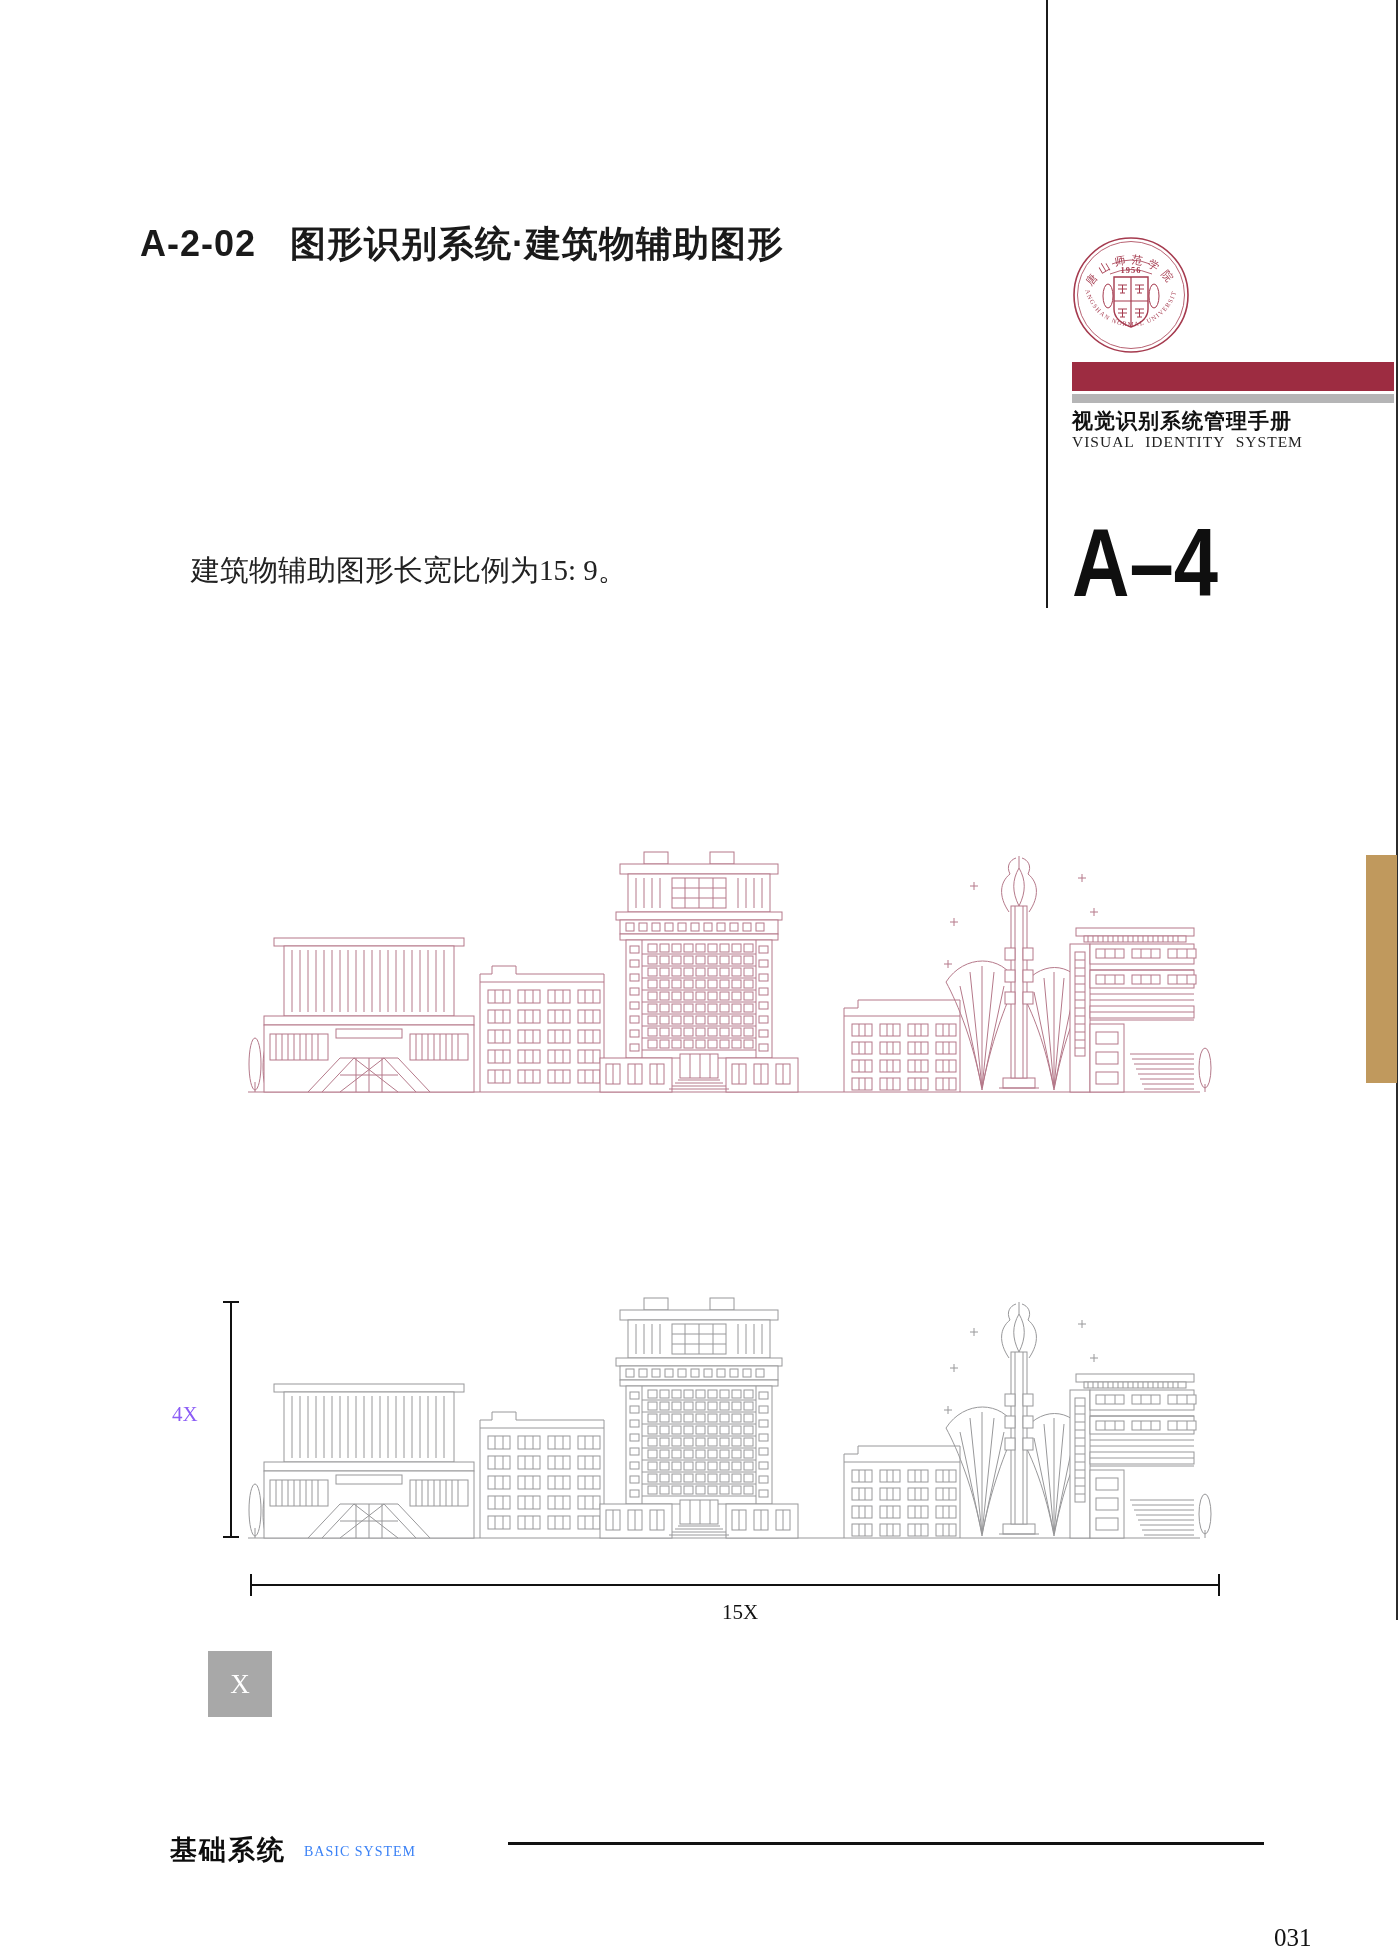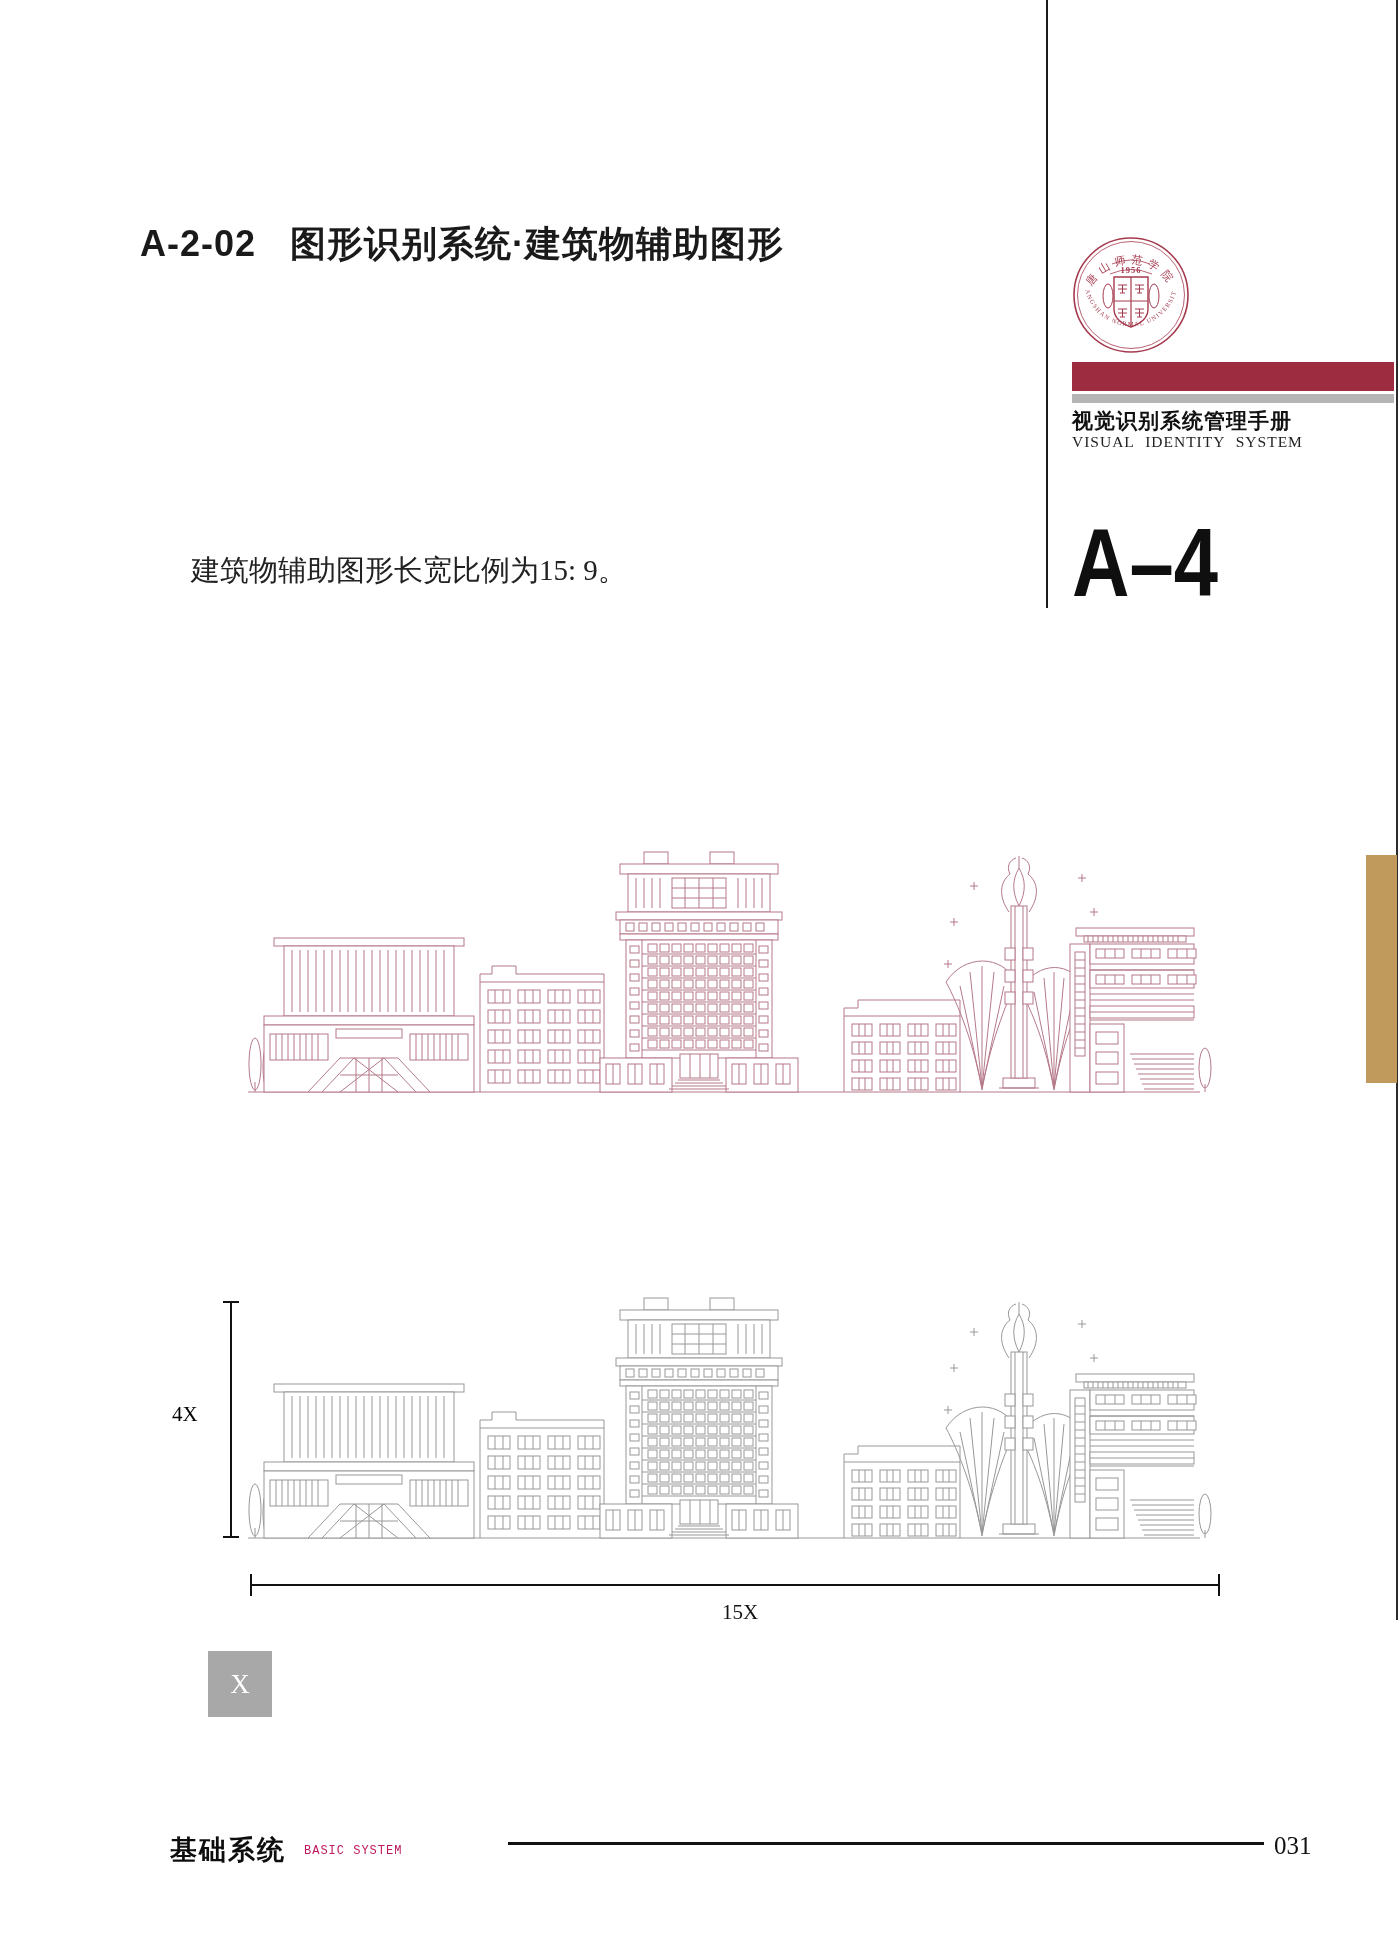--- a/index.html
+++ b/index.html
@@ -36,36 +36,36 @@
   .sky{position:absolute;left:248px;width:967px;height:240px;overflow:visible;}
   .sky.red{top:852px;color:var(--artred,#b5798a);}
   .sky.gray{top:1298px;color:var(--artgray,#98989a);}
   .sky rect{fill:#fff;stroke:currentColor;stroke-width:1;}
   .sky line,.sky path,.sky ellipse{fill:none;stroke:currentColor;stroke-width:1;}
   
   .dim-v{position:absolute;left:223px;top:1301px;width:16px;height:237px;}
   .dim-v .stem{position:absolute;left:7px;top:0;width:2px;height:100%;background:#111;}
   .dim-v .cap{position:absolute;left:0;width:16px;height:2px;background:#111;}
   .dim-v .cap.t{top:0;} .dim-v .cap.b{bottom:0;}
-  .dim-v-label{position:absolute;left:172px;top:1402px;font-family:"Liberation Serif",serif;font-size:21px;color:#000000;}
+  .dim-v-label{position:absolute;left:172px;top:1402px;font-family:"Liberation Serif",serif;font-size:21px;color:#8b5cf6;}
   .dim-h{position:absolute;left:250px;top:1574px;width:970px;height:22px;}
   .dim-h .stem{position:absolute;left:0;top:10px;width:100%;height:2px;background:#111;}
   .dim-h .tick{position:absolute;top:0;width:2px;height:22px;background:#111;}
   .dim-h .tick.l{left:0;} .dim-h .tick.r{right:0;}
   .dim-h-label{position:absolute;left:695px;top:1600px;width:90px;text-align:center;
     font-family:"Liberation Serif",serif;font-size:21px;color:#111;}
   .unit-box{position:absolute;left:208px;top:1651px;width:64px;height:66px;background:var(--unitgray,#a8a8a8);
     display:flex;align-items:center;justify-content:center;}
   .unit-box span{font-family:"Liberation Serif",serif;font-size:27px;color:#fff;}
   
   .footer-cn{position:absolute;left:170px;top:1832px;font-size:27px;font-weight:bold;letter-spacing:2px;color:#0d0d0d;}
-  .footer-en{position:absolute;left:304px;top:1844px;font-family:Liberation Mono, monospace;
-    font-size:12px;letter-spacing:1px;color:#be185d;}
+  .footer-en{position:absolute;left:304px;top:1844px;font-family:Liberation Serif, serif;
+    font-size:14px;letter-spacing:1px;color:#3b82f6;}
   .footer-line{position:absolute;left:508px;top:1842px;width:756px;height:3px;background:#111;}
-  .footer-num{position:absolute;left:1274px;top:1832px;font-family:"Liberation Serif",serif;font-size:25px;color:#111;}
+  .footer-num{position:absolute;left:1274px;top:1924px;font-family:"Liberation Serif",serif;font-size:25px;color:#111;}
   
   .seal text{fill:var(--sealred,#a53a4e);stroke:none;}
   .seal .ring-cn{font-family:"Liberation Serif",serif;font-size:11px;letter-spacing:5px;}
   .seal .ring-en{font-family:"Liberation Serif",serif;font-size:6.4px;letter-spacing:1.2px;}
   .seal .year{font-family:"Liberation Serif",serif;font-size:8.5px;font-weight:bold;letter-spacing:1px;}
   .seal .ln{stroke:var(--sealred,#a53a4e);fill:none;}
 </style>
 </head>
 <body>
 

